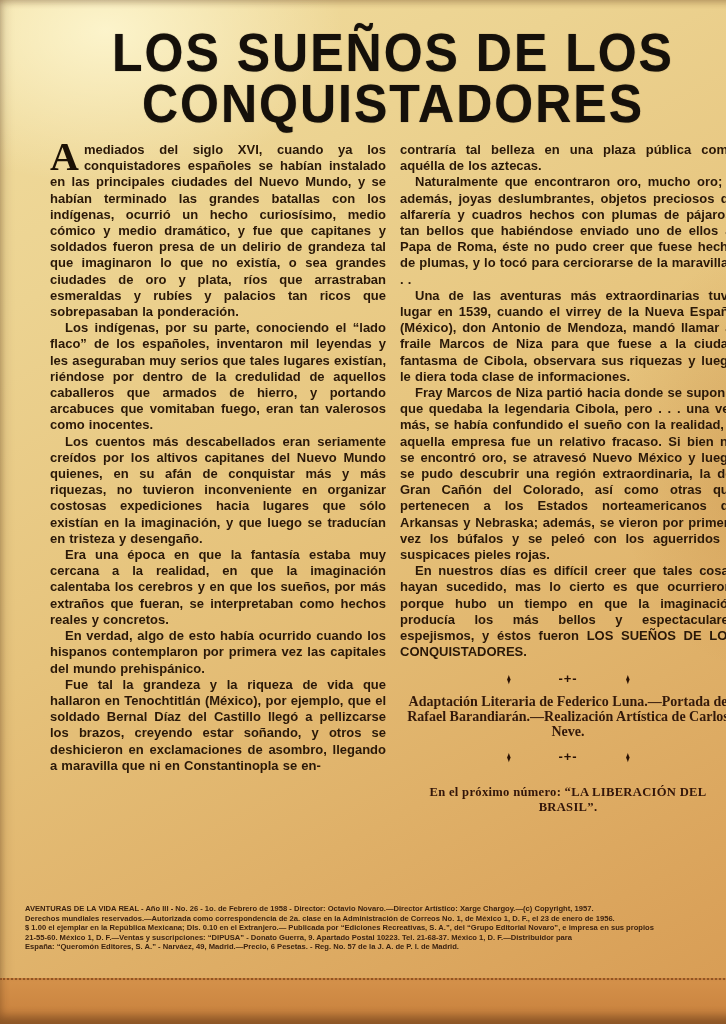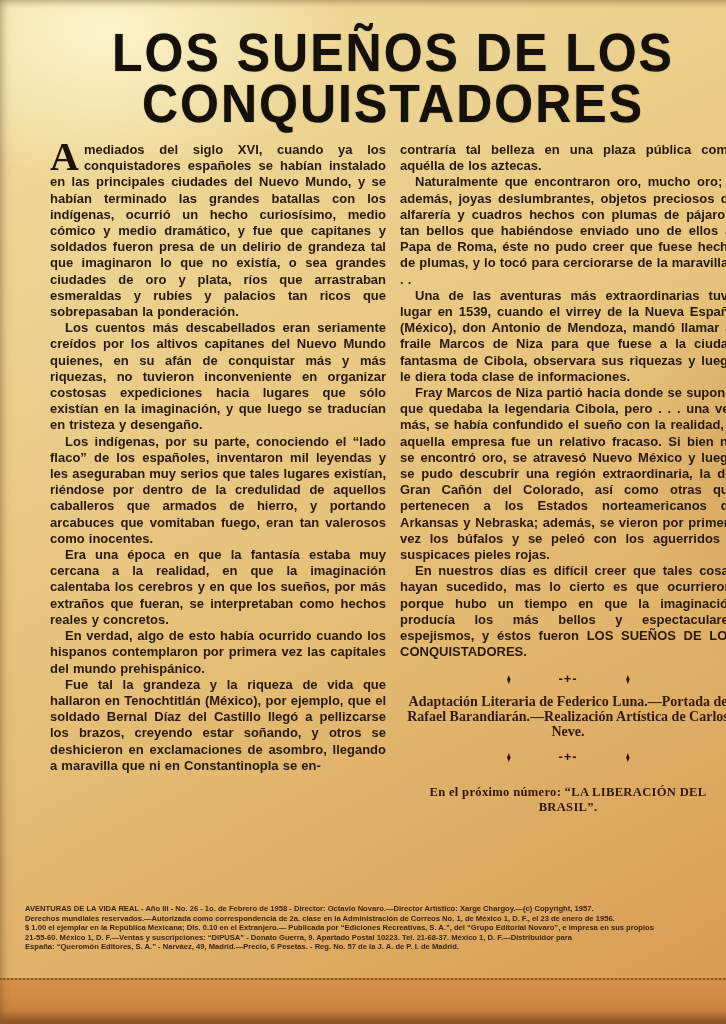--- a/index.html
+++ b/index.html
@@ -85,22 +85,22 @@
     <div class="title-line">LOS SUEÑOS DE LOS</div>
     <div class="title-line">CONQUISTADORES</div>
   </div>
 
   <div class="content">
 
     <div class="col">
       <p class="first">
         <span class="dropcap">A</span><span>mediados del siglo XVI, cuando ya los conquistadores españoles se habían instalado en las principales ciudades del Nuevo Mundo, y se habían terminado las grandes batallas con los indígenas, ocurrió un hecho curiosísimo, medio cómico y medio dramático, y fue que capitanes y soldados fueron presa de un delirio de grandeza tal que imaginaron lo que no existía, o sea grandes ciudades de oro y plata, ríos que arrastraban esmeraldas y rubíes y palacios tan ricos que sobrepasaban la ponderación.</span>
       </p>
+      <p>Los indígenas, por su parte, conociendo el “lado flaco” de los españoles, inventaron mil leyendas y les aseguraban muy serios que tales lugares existían, riéndose por dentro de la credulidad de aquellos caballeros que armados de hierro, y portando arcabuces que vomitaban fuego, eran tan valerosos como inocentes.</p>
       <p>Los cuentos más descabellados eran seriamente creídos por los altivos capitanes del Nuevo Mundo quienes, en su afán de conquistar más y más riquezas, no tuvieron inconveniente en organizar costosas expediciones hacia lugares que sólo existían en la imaginación, y que luego se traducían en tristeza y desengaño.</p>
-      <p>Los indígenas, por su parte, conociendo el “lado flaco” de los españoles, inventaron mil leyendas y les aseguraban muy serios que tales lugares existían, riéndose por dentro de la credulidad de aquellos caballeros que armados de hierro, y portando arcabuces que vomitaban fuego, eran tan valerosos como inocentes.</p>
       <p>Era una época en que la fantasía estaba muy cercana a la realidad, en que la imaginación calentaba los cerebros y en que los sueños, por más extraños que fueran, se interpretaban como hechos reales y concretos.</p>
       <p>En verdad, algo de esto había ocurrido cuando los hispanos contemplaron por primera vez las capitales del mundo prehispánico.</p>
       <p>Fue tal la grandeza y la riqueza de vida que hallaron en Tenochtitlán (México), por ejemplo, que el soldado Bernal Díaz del Castillo llegó a pellizcarse los brazos, creyendo estar soñando, y otros se deshicieron en exclamaciones de asombro, llegando a maravilla que ni en Constantinopla se en-</p>
     </div>
 
     <div class="col">
       <p class="first">contraría tal belleza en una plaza pública como aquélla de los aztecas.</p>
       <p>Naturalmente que encontraron oro, mucho oro; y además, joyas deslumbrantes, objetos preciosos de alfarería y cuadros hechos con plumas de pájaros, tan bellos que habiéndose enviado uno de ellos al Papa de Roma, éste no pudo creer que fuese hecho de plumas, y lo tocó para cerciorarse de la maravilla . . .</p>
       <p>Una de las aventuras más extraordinarias tuvo lugar en 1539, cuando el virrey de la Nueva España (México), don Antonio de Mendoza, mandó llamar al fraile Marcos de Niza para que fuese a la ciudad fantasma de Cibola, observara sus riquezas y luego le diera toda clase de informaciones.</p>
       <p>Fray Marcos de Niza partió hacia donde se suponía que quedaba la legendaria Cibola, pero . . . una vez más, se había confundido el sueño con la realidad, y aquella empresa fue un relativo fracaso.  Si bien no se encontró oro, se atravesó Nuevo México y luego se pudo descubrir una región extraordinaria, la del Gran Cañón del Colorado, así como otras que pertenecen a los Estados norteamericanos de Arkansas y Nebraska; además, se vieron por primera vez los búfalos y se peleó con los aguerridos y suspicaces pieles rojas.</p>

